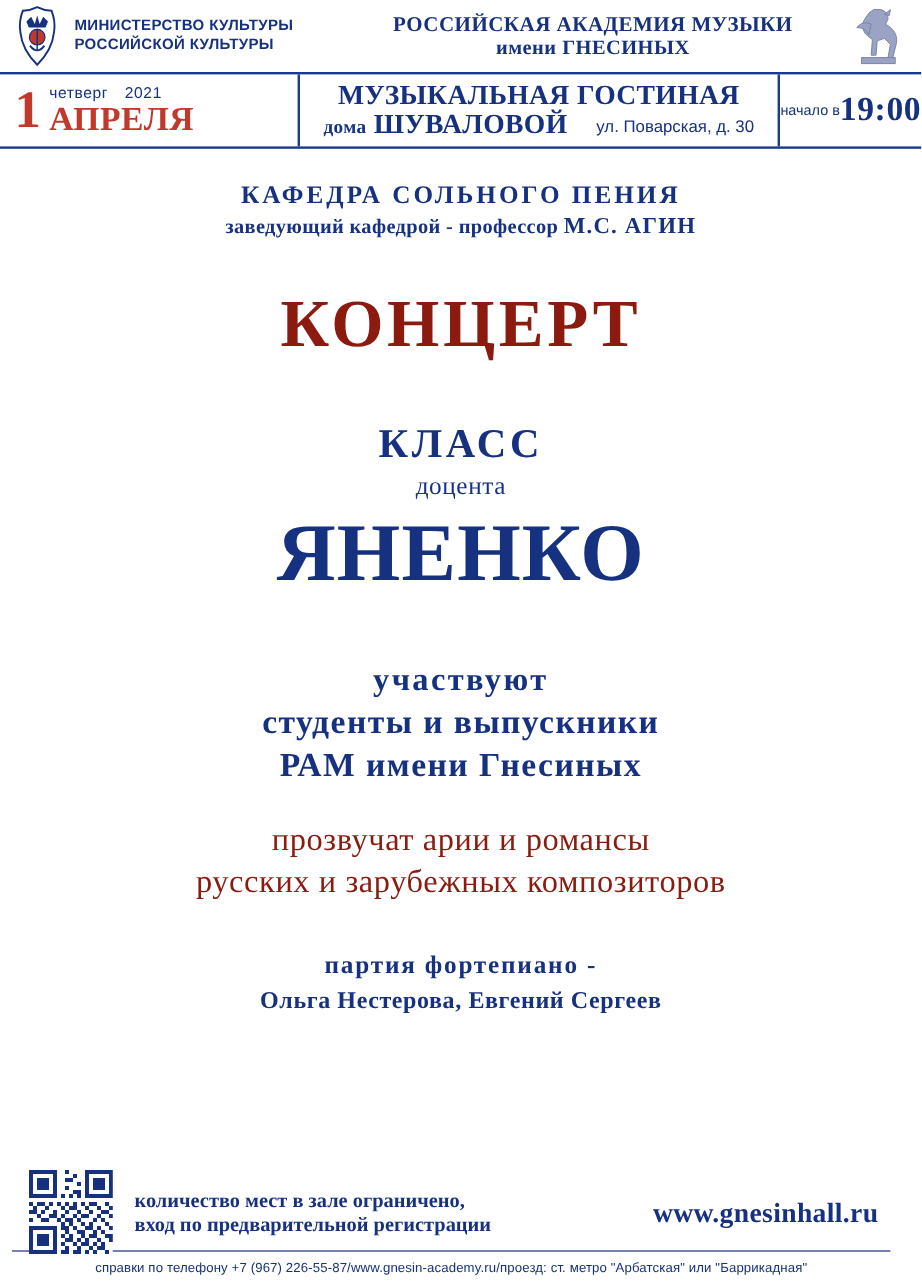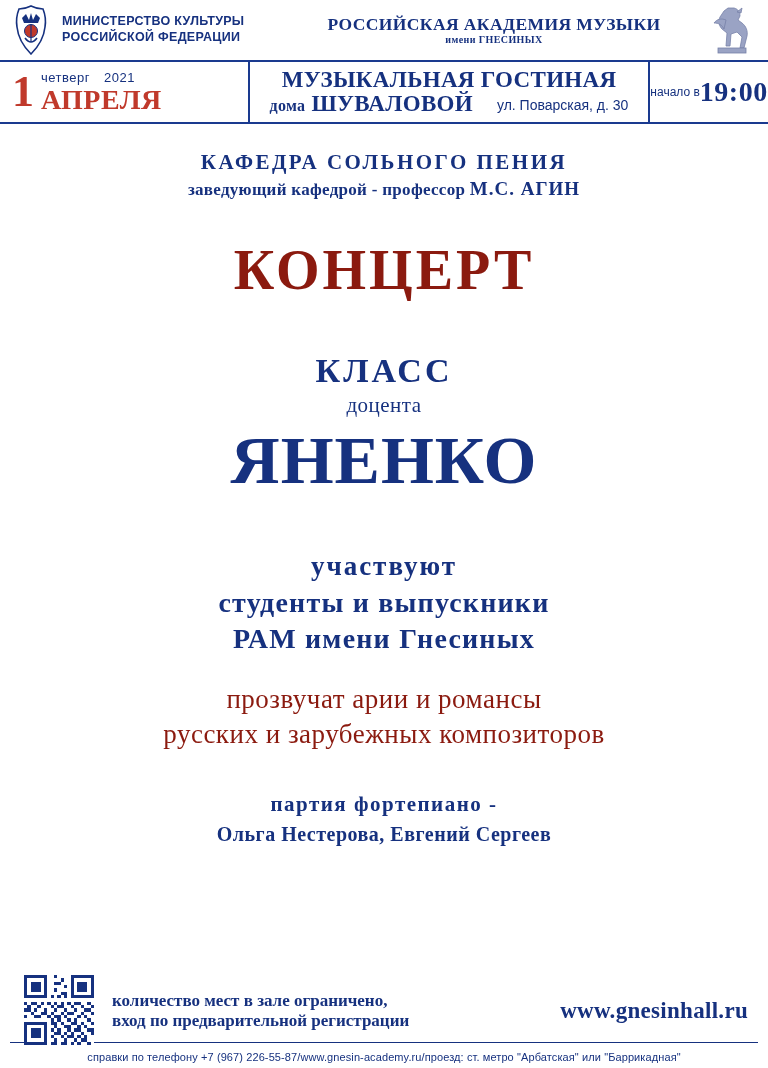--- a/index.html
+++ b/index.html
@@ -53,21 +53,21 @@
   .academy .l1 {
     font-family: "Liberation Serif", serif;
     font-size: 17.5px;
     font-weight: bold;
     color: #16317f;
     letter-spacing: 0.4px;
     line-height: 1.15;
   }
   .academy .l2 {
     font-family: "Liberation Serif", serif;
-    font-size: 10px;
+    font-size: 17px;
     font-weight: bold;
     color: #16317f;
     letter-spacing: 0.4px;
     line-height: 1.15;
   }
   .pegasus {
     width: 54px;
     height: 56px;
     margin-right: 10px;
     flex: 0 0 54px;
@@ -281,21 +281,21 @@
     font-weight: bold;
     color: #16317f;
     margin-top: 6px;
     letter-spacing: 0.5px;
   }
 
   
   .footer {
     position: absolute;
     left: 0;
-    right: 0;
+    right: 16px;
     bottom: 0;
     height: 88px;
   }
   .footer-main {
     display: flex;
     align-items: center;
     height: 62px;
     padding: 0 14px 0 24px;
   }
   .qr {
@@ -345,21 +345,21 @@
     <div class="ministry">
       <svg class="emblem" viewBox="0 0 46 52">
         <path d="M23 2 C19 4 15 5 11 5 C9 10 8 17 9 23 C10 33 15 42 23 50 C31 42 36 33 37 23 C38 17 37 10 35 5 C31 5 27 4 23 2 Z" fill="#ffffff" stroke="#16317f" stroke-width="1.6"></path>
         <path d="M14 14 l4 -4 3 6 2 -7 2 7 3 -6 4 4 -2 5 h-14 z" fill="#16317f"></path>
         <circle cx="23" cy="27" r="6.5" fill="#c0392b" stroke="#16317f" stroke-width="1"></circle>
         <path d="M17 34 q6 8 12 0" fill="none" stroke="#16317f" stroke-width="1.6"></path>
         <path d="M23 20 v18" stroke="#16317f" stroke-width="1.2"></path>
       </svg>
       <div class="ministry-text">
         <div>МИНИСТЕРСТВО КУЛЬТУРЫ</div>
-        <div>РОССИЙСКОЙ ФЕДЕРАЦИИ</div>
+        <div>РОССИЙСКОЙ КУЛЬТУРЫ</div>
       </div>
     </div>
 
     <div class="academy">
       <div class="l1">РОССИЙСКАЯ АКАДЕМИЯ МУЗЫКИ</div>
       <div class="l2">имени ГНЕСИНЫХ</div>
     </div>
 
     <svg class="pegasus" viewBox="0 0 54 56">
       <g fill="#9aa3c4" stroke="#7781a8" stroke-width="0.8">

